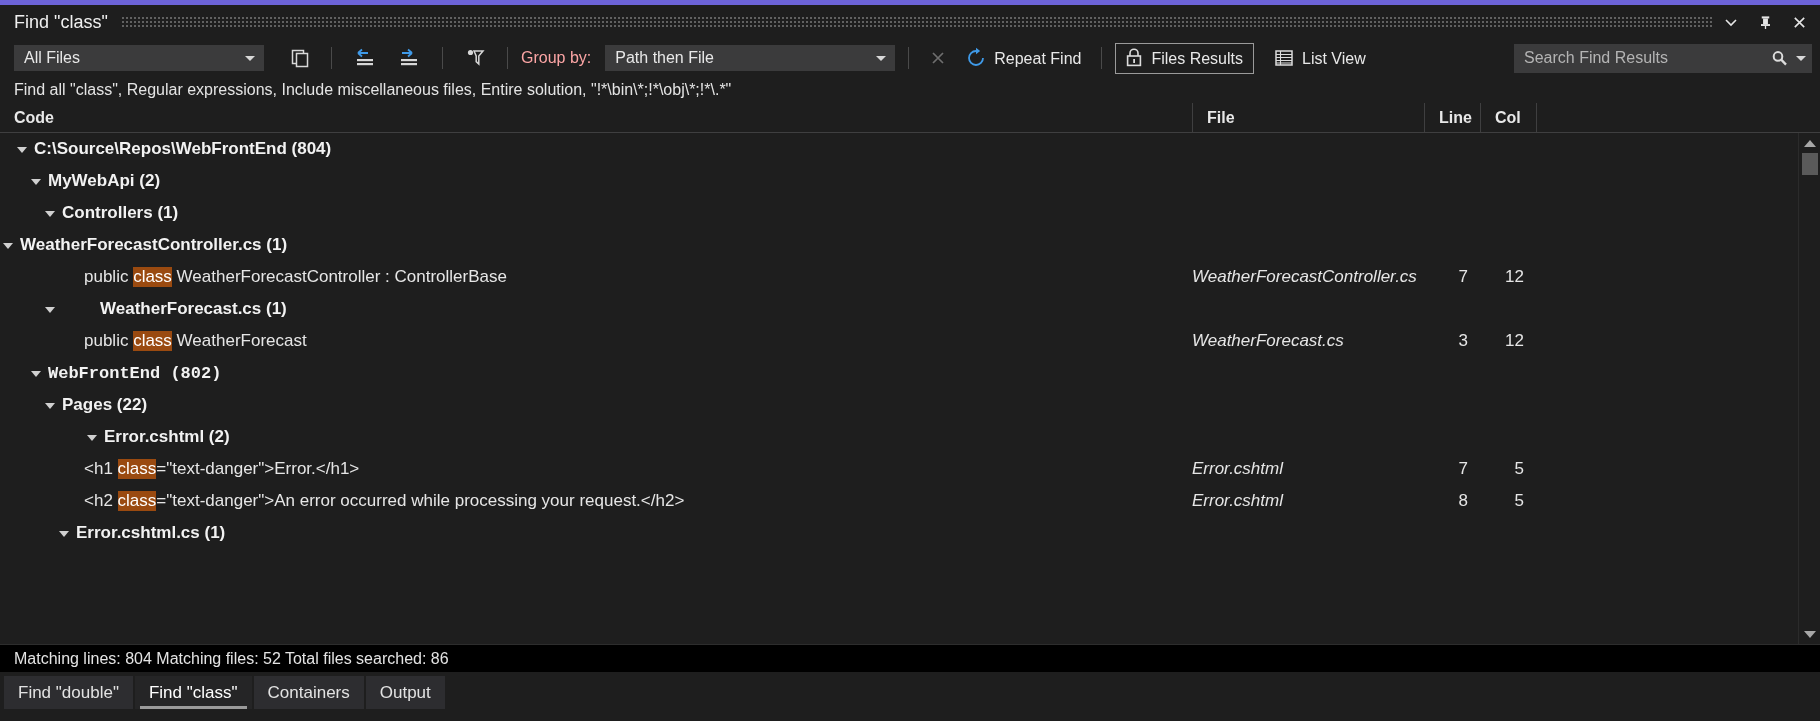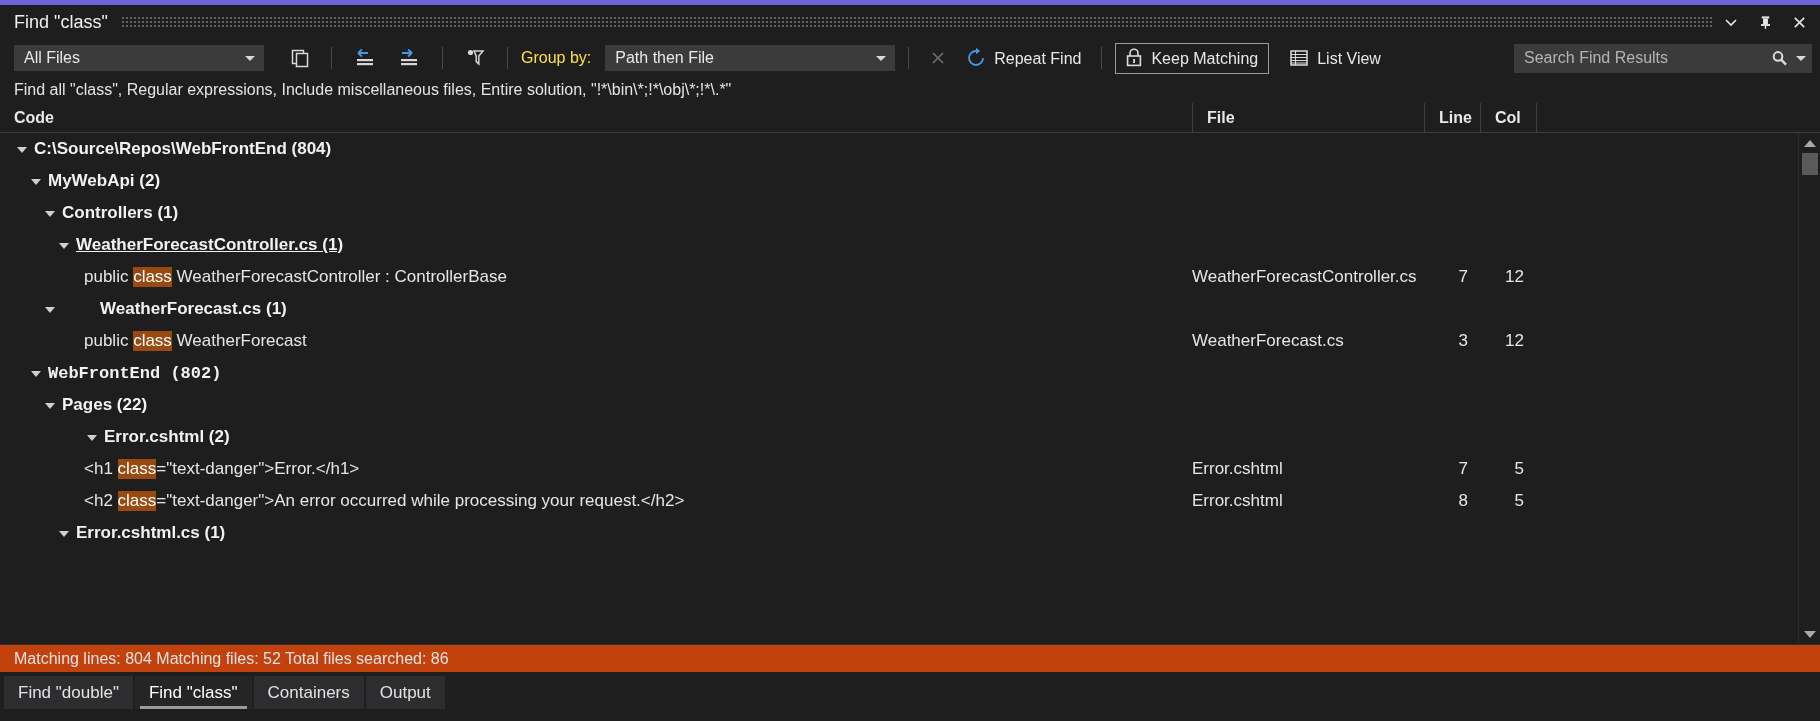--- a/index.html
+++ b/index.html
@@ -104,21 +104,21 @@
     padding: 0 6px;
     color: #e8e8e8;
     font-size: 16px;
     white-space: nowrap;
     border: 1px solid transparent;
   }
   .tb-btn.boxed { border: 1px solid #9a9a9a; height: 31px; padding: 0 10px 0 8px; }
   .tb-btn.disabled { color: #6e6e6e; }
   .tb-label { line-height: 1; position: relative; top: 1px; }
   .groupby-label {
-    color: #fde047;
+    color: #fca5a5;
     font-size: 16px;
     white-space: nowrap;
     margin-right: 10px;
   }
   .searchbox {
     height: 29px;
     width: 298px;
     background: #3b3b3c;
     display: flex;
     align-items: center;
@@ -198,20 +198,21 @@
     display: flex;
     align-items: center;
     overflow: hidden;
   }
   .row .c-file {
     width: 232px;
     overflow: hidden;
     text-overflow: ellipsis;
     white-space: nowrap;
     padding-right: 6px;
+    font-style: italic;
   }
   .row .c-line, .row .c-col {
     width: 56px;
     text-align: right;
     padding-right: 12px;
   }
   .row.group .c-code { font-weight: bold; color: #f2f2f2; }
   .expander {
     width: 16px; height: 16px;
     flex: 0 0 auto;
@@ -263,21 +264,21 @@
 
   
   .statusline {
     flex: 0 0 auto;
     height: 28px;
     display: flex;
     align-items: center;
     padding-left: 14px;
     color: #e4e4e4;
     font-size: 16px;
-    background: #c2410c;
+    background: #000000;
     border-top: 1px solid #2d2d2d;
   }
 
   
   .tabstrip {
     flex: 0 0 auto;
     height: 37px;
     display: flex;
     align-items: flex-end;
     background: #1e1e1e;
@@ -407,21 +408,21 @@
     </div>
 
     <div class="tb-sep"></div>
 
     <div class="tb-btn boxed">
       <svg width="20" height="22" viewBox="0 0 20 22">
         <path d="M6 9 L6 6.2 A4 4 0 0 1 14 6.2 L14 9" fill="none" stroke="#dcdcdc" stroke-width="1.6"></path>
         <rect x="3.6" y="9" width="12.8" height="9.4" fill="none" stroke="#dcdcdc" stroke-width="1.6"></rect>
         <rect x="9.2" y="12" width="1.8" height="4" fill="#dcdcdc"></rect>
       </svg>
-      <span class="tb-label">Keep Matching</span>
+      <span class="tb-label">Files Results</span>
     </div>
 
     <div class="tb-btn" style="margin-left:8px;">
       <svg width="22" height="22" viewBox="0 0 22 22">
         <rect x="3" y="4" width="16" height="14" fill="none" stroke="#dcdcdc" stroke-width="1.5"></rect>
         <path d="M3 7.5 H19 M3 10.5 H19 M3 13.5 H19 M3 16 H19 M7.5 4 V18" stroke="#dcdcdc" stroke-width="1.1"></path>
       </svg>
       <span class="tb-label">List View</span>
     </div>
 
@@ -476,21 +477,21 @@
             <span class="expander">
               <i></i>
             </span>
             <span>Controllers  (1)</span>
           </div>
           <div class="c-file"></div>
           <div class="c-line"></div>
           <div class="c-col"></div>
         </div>
         <div class="row group">
-          <div class="c-code" style="padding-left: 56px; text-decoration: underline;">
+          <div class="c-code" style="">
             <span class="expander">
               <i></i>
             </span>
             <span>WeatherForecastController.cs  (1)</span>
           </div>
           <div class="c-file"></div>
           <div class="c-line"></div>
           <div class="c-col"></div>
         </div>
         <div class="row match">

